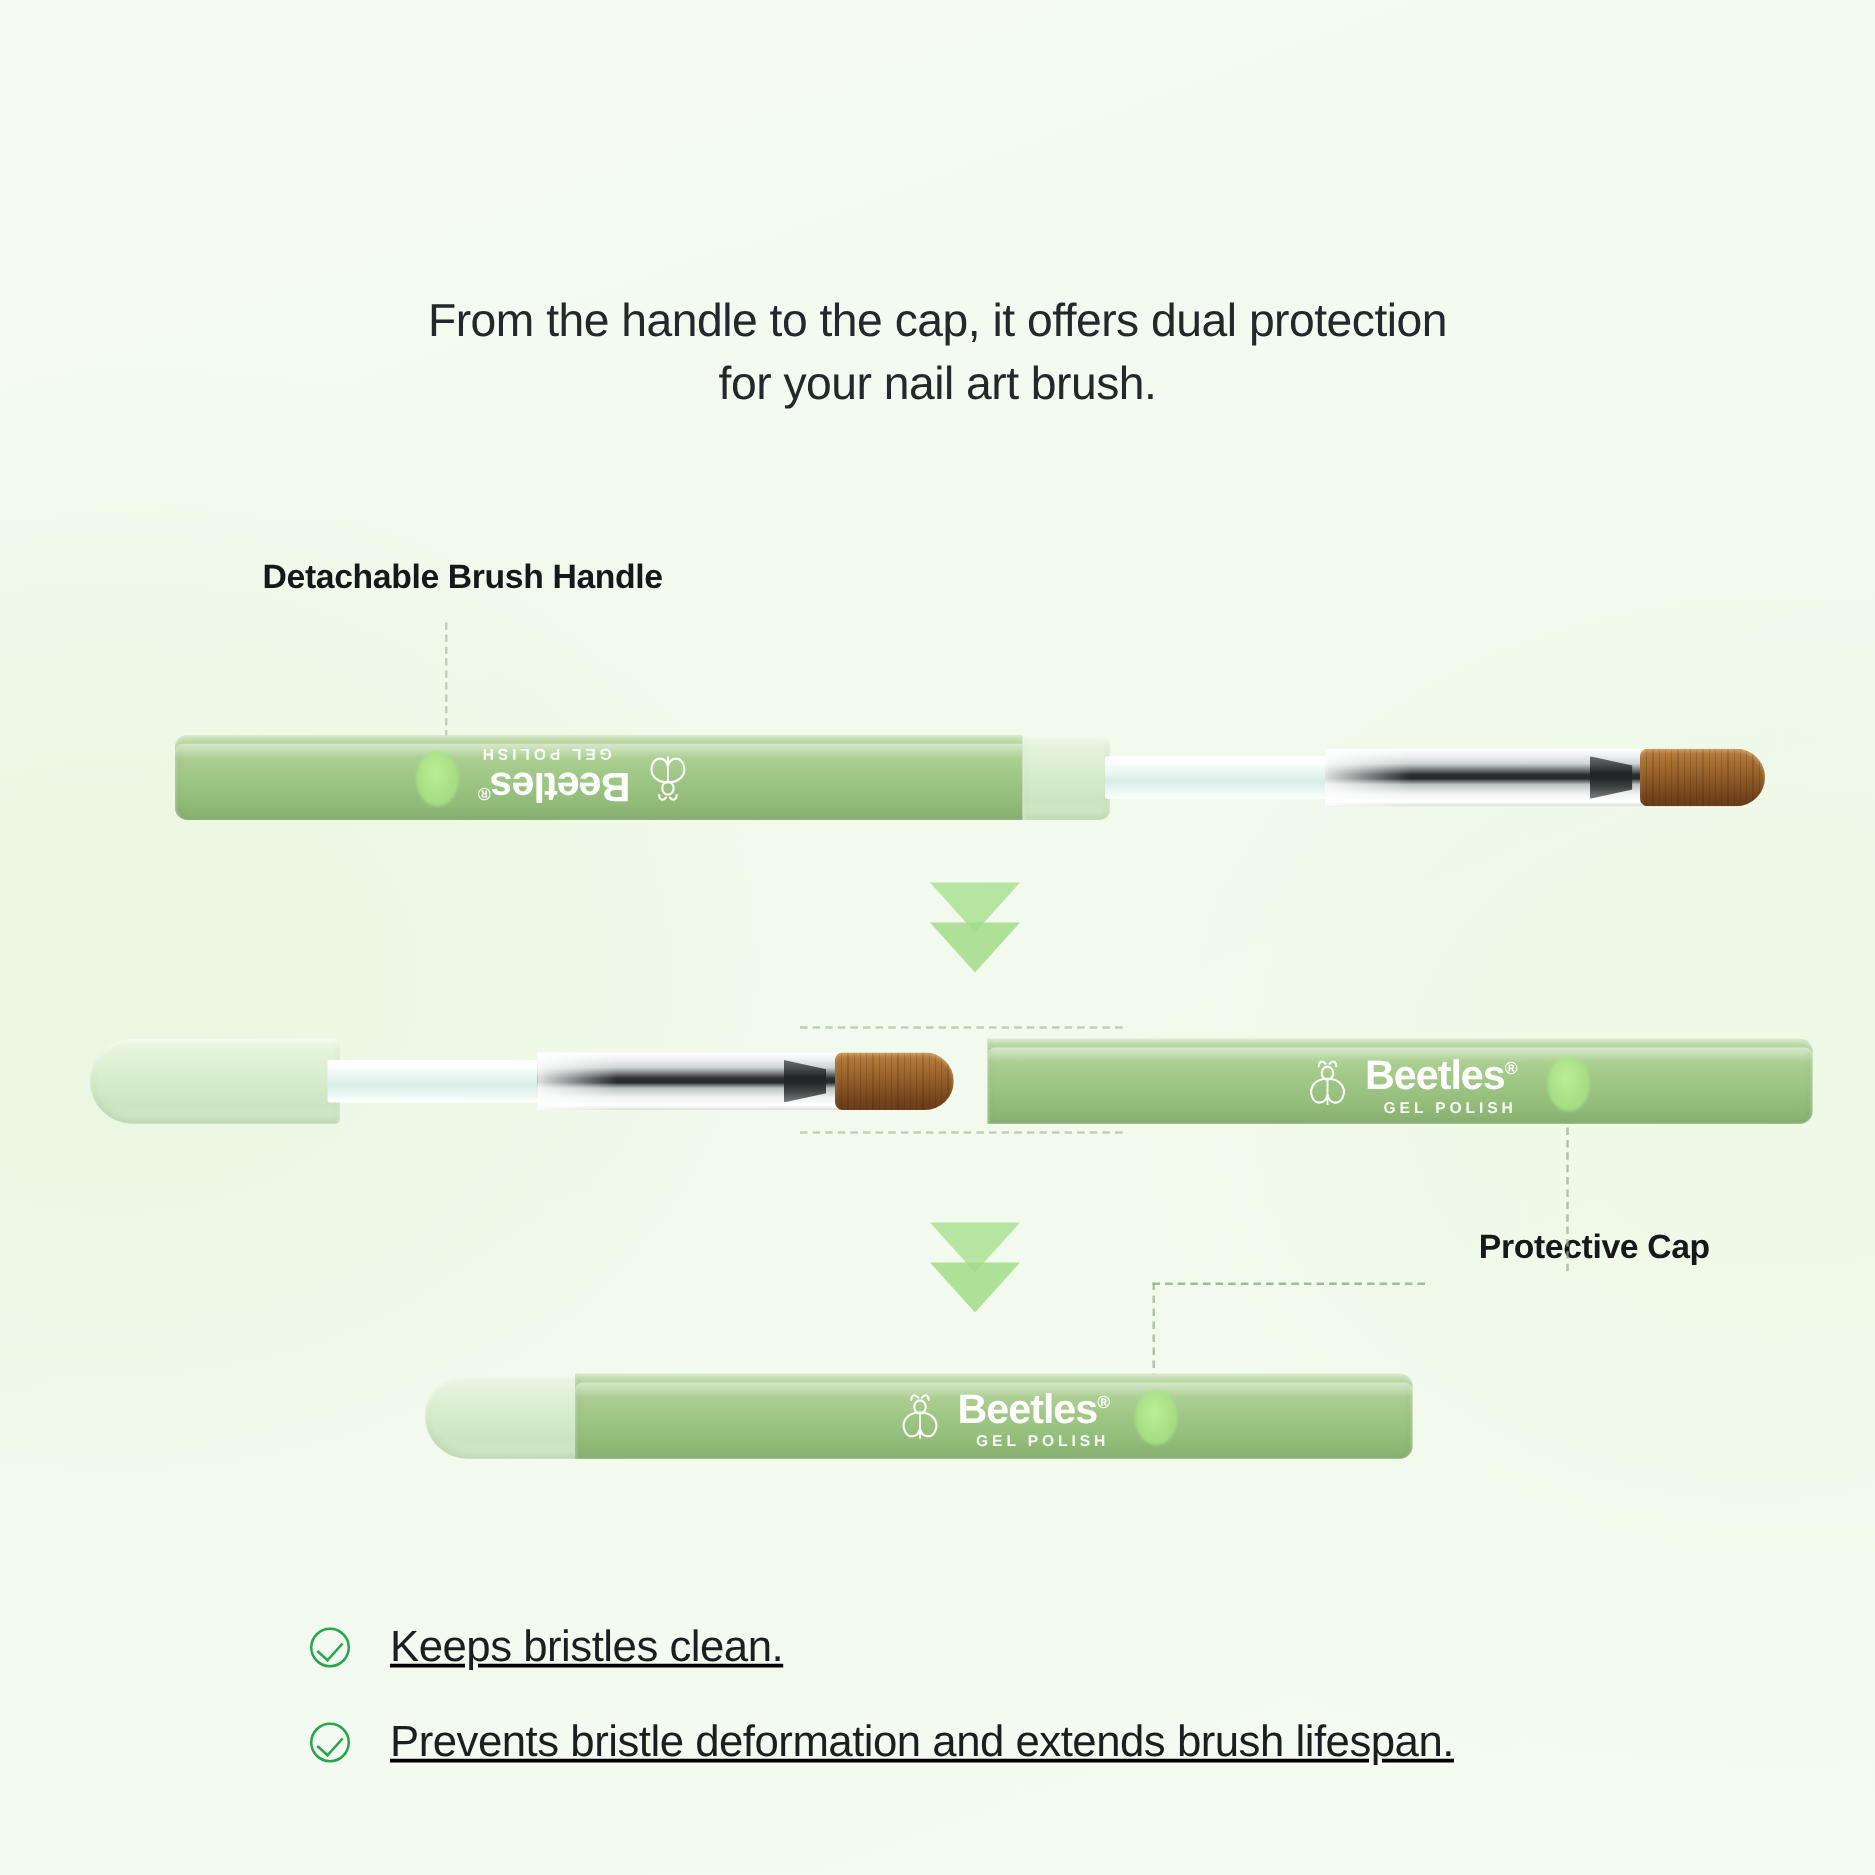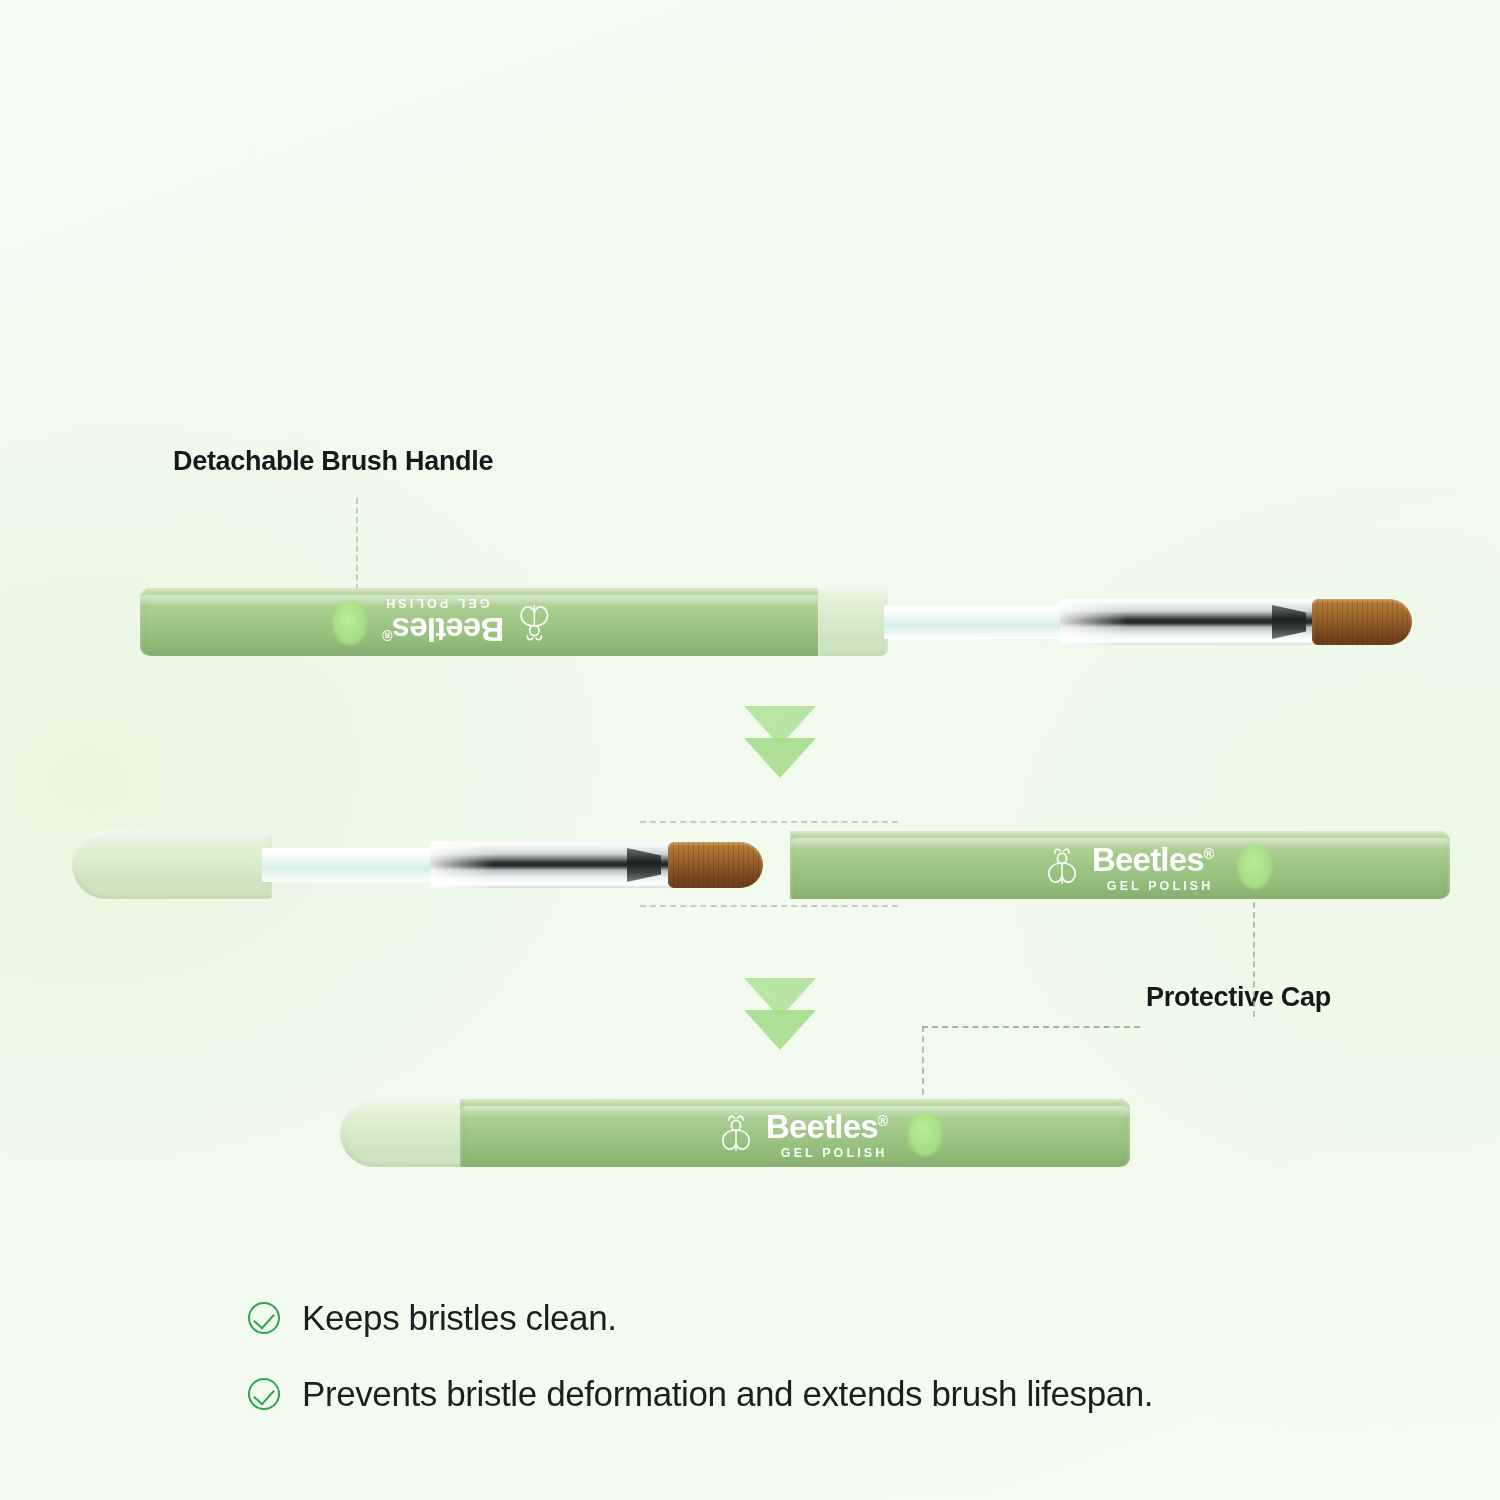--- a/index.html
+++ b/index.html
@@ -31,20 +31,21 @@
     width:860px; text-align:center;
     font-size:37px; line-height:1.35;
     font-weight:400; color:#23282a; letter-spacing:-0.4px;
   }
 
   
   .callout {
     position:absolute;
     font-size:27px; font-weight:700; color:#15191a; letter-spacing:-0.3px;
     white-space:nowrap;
+    margin-left:37px;
   }
   #label-handle { left:173px; top:446px; }
   #label-cap    { left:1146px; top:982px; }
 
   
   .dash-v {
     position:absolute; width:0;
     border-left:2px dashed #9ab292; opacity:.75;
   }
   .dash-h {
@@ -167,22 +168,23 @@
     background:
       repeating-linear-gradient(90deg, rgba(60,32,12,.20) 0 1px, rgba(255,255,255,0) 1px 5px),
       linear-gradient(180deg, #b9813f 0%, #a66f31 25%, #8d5826 55%, #73421c 85%, #6b3d19 100%);
     border-radius:6px 23px 23px 6px;
     box-shadow:inset 0 2px 3px rgba(255,230,190,.35);
   }
 
   
   #bullets { position:absolute; left:248px; top:1298px; }
   .bullet {
-    display:flex; align-items:center; gap:22px;
+    display:flex; align-items:center; gap:32px;
     margin-bottom:36px;
+    text-decoration:underline;
   }
   .bullet .chk {
     width:32px; height:32px; flex:0 0 32px;
     border:2.4px solid #29a44f; border-radius:50%;
     position:relative;
   }
   .bullet .chk::after {
     content:""; position:absolute; left:8px; top:5px;
     width:10px; height:17px;
     border-right:2.6px solid #29a44f; border-bottom:2.6px solid #29a44f;
@@ -190,20 +192,21 @@
   }
   .bullet .btext {
     font-size:35px; color:#1b1f20; letter-spacing:-.4px; white-space:nowrap;
   }
 </style>
 </head>
 <body>
 
 <div id="stage">
 
+  <p class="subtitle">From the handle to the cap, it offers dual protection for your nail art brush.</p>
 
   <div class="callout" id="label-handle">Detachable Brush Handle</div>
   <div class="callout" id="label-cap">Protective Cap</div>
 
   <div class="dash-v" id="conn-handle"></div>
   <div class="dash-v" id="conn-cap-v"></div>
   <div class="dash-h" id="conn-cap-l-h"></div>
   <div class="dash-v" id="conn-cap-l-v"></div>
   <div class="dash-h faint" id="align-top"></div>
   <div class="dash-h faint" id="align-bot"></div>

